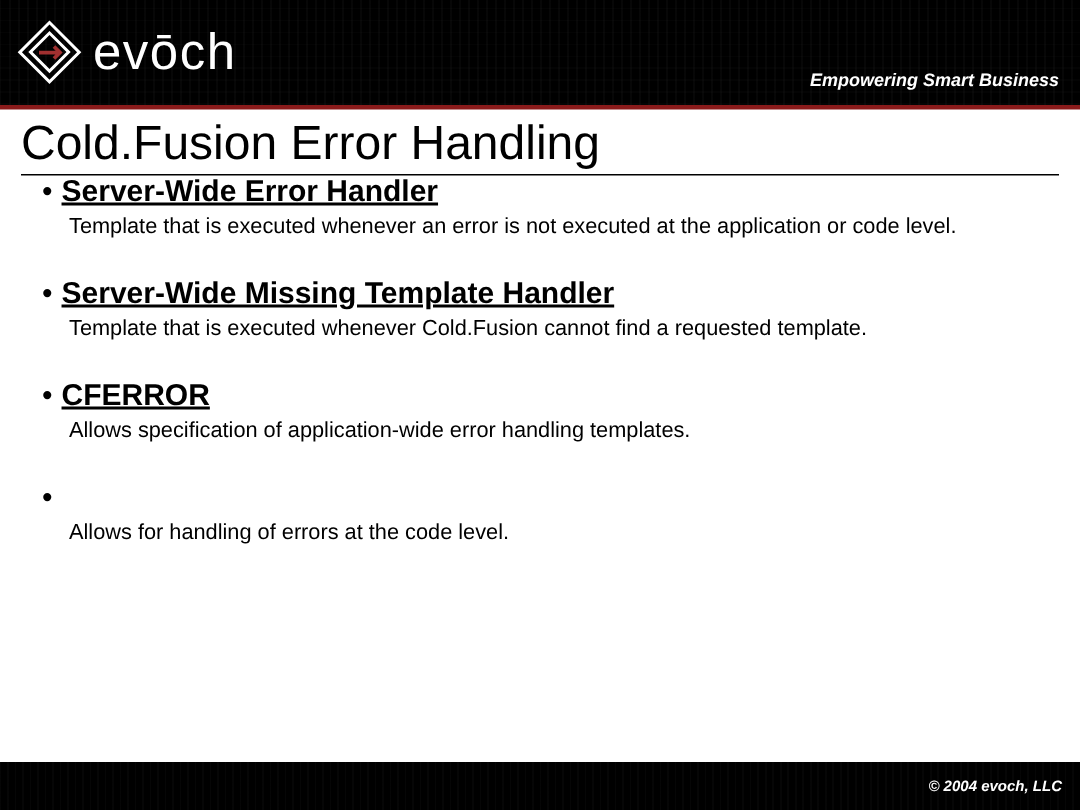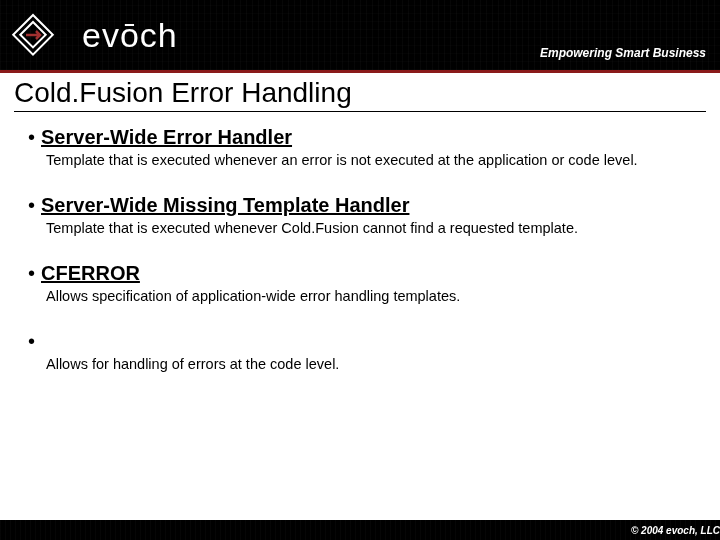--- a/index.html
+++ b/index.html
@@ -26,21 +26,21 @@
         rgba(80,80,80,0.15) 0px, rgba(80,80,80,0.15) 1px,
         transparent 1px, transparent 6px),
       repeating-linear-gradient(0deg,
         rgba(60,60,60,0.12) 0px, rgba(60,60,60,0.12) 1px,
         transparent 1px, transparent 8px);
     opacity: 0.6;
   }
   .logo-wrap {
     display: flex;
     align-items: center;
-    gap: 26px;
+    gap: 6px;
     padding-left: 10px;
     z-index: 2;
   }
   .logo-mark svg { display: block; }
   .logo-text {
     color: #fff;
     font-size: 34px;
     font-weight: 400;
     letter-spacing: 1px;
     position: relative;
@@ -56,25 +56,24 @@
     z-index: 2;
   }
   .red-rule {
     height: 3px;
     background: #8a1a1a;
   }
   .content {
     padding: 0 14px 0 14px;
   }
   .title {
-    font-size: 28px;
+    font-size: 32px;
     font-weight: 400;
     padding: 4px 0 2px 0;
     border-bottom: 1.5px solid #000;
-    margin-bottom: 14px;
   }
   .item {
     margin: 0 0 24px 14px;
   }
   .item-head {
     display: flex;
     align-items: baseline;
     gap: 6px;
   }
   .bullet {
@@ -86,25 +85,26 @@
     font-weight: 700;
   }
   .item-desc {
     font-size: 14.5px;
     margin: 2px 20px 0 18px;
     line-height: 1.3;
   }
   .footer {
     position: absolute;
     left: 0; right: 0; bottom: 0;
-    height: 20px;
+    height: 32px;
     background: #000;
     display: flex;
     align-items: center;
     justify-content: flex-end;
+    padding-right: 12px;
   }
   .footer-binary {
     position: absolute;
     top:0;left:0;right:0;bottom:0;
     background:
       repeating-linear-gradient(90deg,
         rgba(80,80,80,0.15) 0px, rgba(80,80,80,0.15) 1px,
         transparent 1px, transparent 5px);
     opacity: 0.5;
   }

